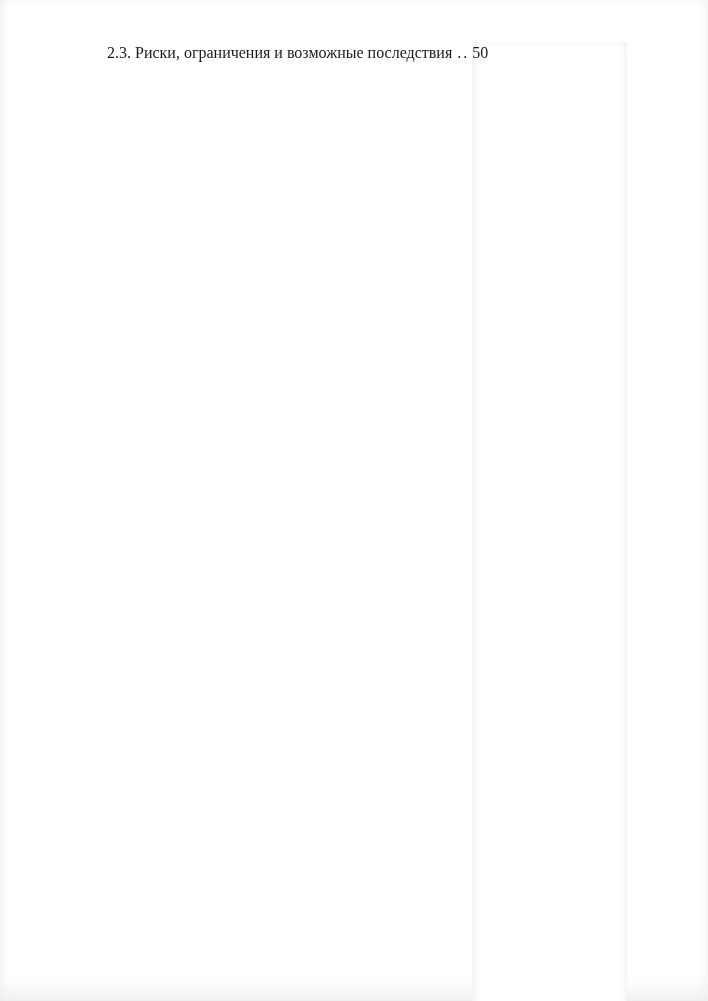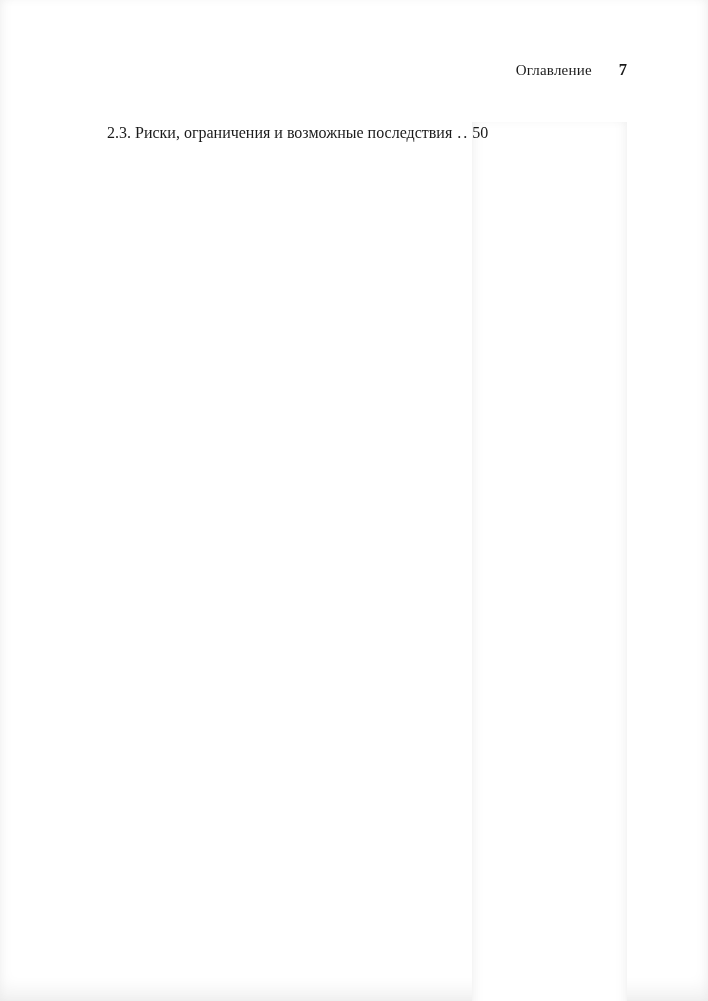--- a/index.html
+++ b/index.html
@@ -61,24 +61,20 @@
     letter-spacing: 2px;
   }
   .entry-last .page {
     white-space: nowrap;
   }
 </style>
 </head>
 <body>
 
 <div class="page">
-  <div class="running-head">
-    <span class="head-title">Оглавление</span>
-    <span class="head-page">7</span>
-  </div>
   <div class="toc">
       <div class="entry indent-1">
         <div class="entry-last">
           <span class="txt">2.3. Риски, ограничения и возможные последствия</span>
           <span class="dots"></span>
           <span class="page">50</span>
         </div>
       </div>
     </div>
 </div>

